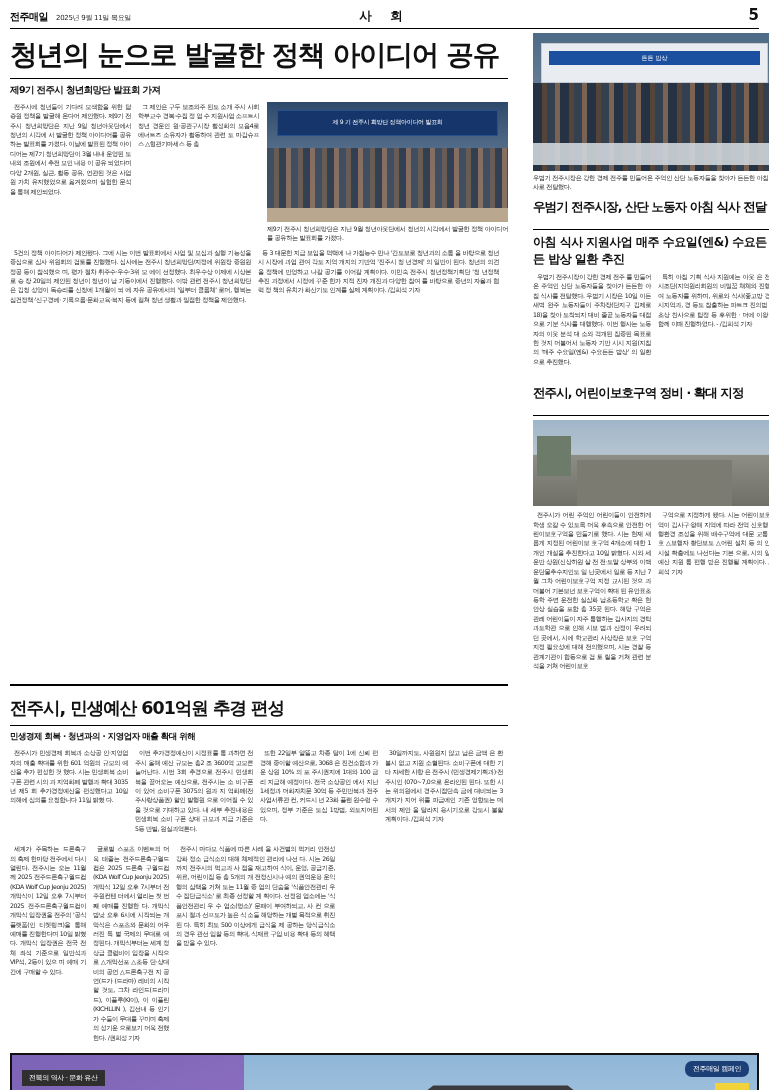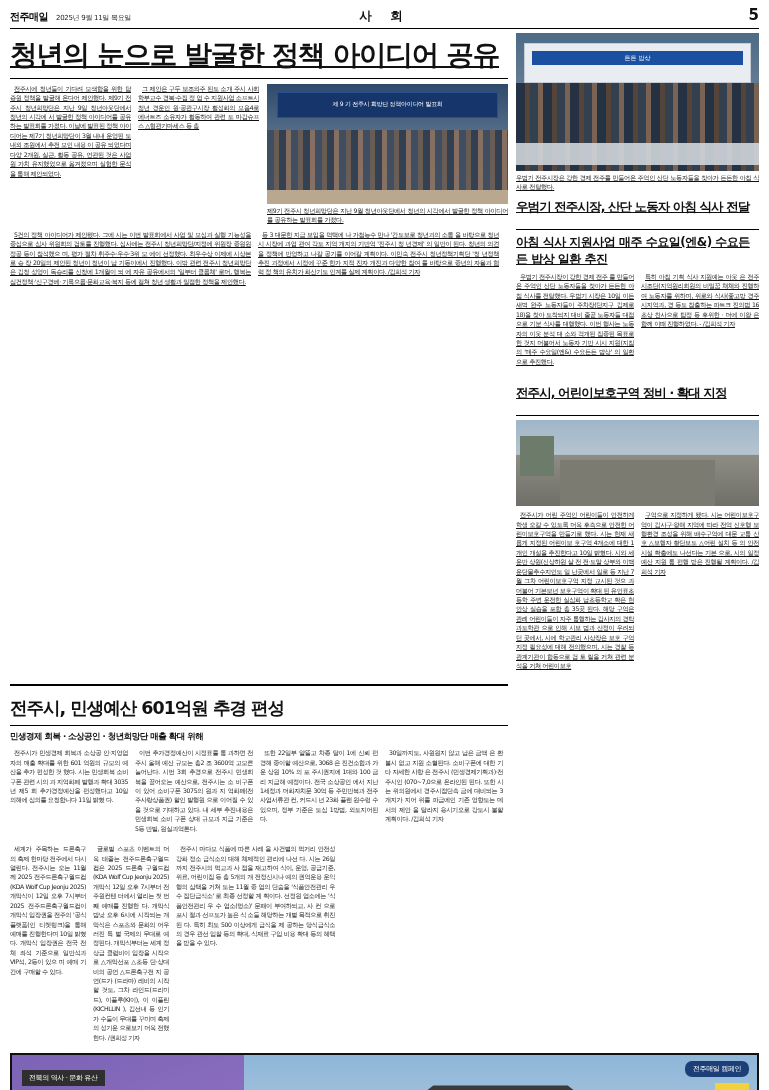--- a/index.html
+++ b/index.html
@@ -25,21 +25,21 @@
     padding-bottom: 3px;
     margin-bottom: 4px;
   }
   .mh-left { display: flex; align-items: baseline; gap: 8px; flex: 1; }
   .mh-title { font-size: 10px; font-weight: bold; letter-spacing: -0.5px; }
   .mh-date { font-size: 7px; color: #222; letter-spacing: -0.3px; }
   .mh-center { font-size: 12.5px; font-weight: bold; letter-spacing: 7px; text-align: center; flex: 0 0 auto; }
   .mh-right { flex: 1; text-align: right; font-size: 15px; font-weight: bold; }
 
   
-  .top-region { display: flex; gap: 8px; text-decoration: underline; }
+  .top-region { display: flex; gap: 25px; }
   .top-left { width: 498px; }
   .top-right { width: 243px; }
 
   .headline {
     font-size: 27.5px;
     font-weight: bold;
     letter-spacing: -1.2px;
     line-height: 1.12;
     padding: 6px 0 8px 0;
     border-bottom: 1px solid #000;
@@ -212,20 +212,21 @@
       <span class="mh-date">2025년 9월 11일 목요일</span>
     </div>
     <div class="mh-center">사 회</div>
     <div class="mh-right">5</div>
   </div>
 
   <div class="top-region">
 
     <div class="top-left">
       <div class="headline">청년의 눈으로 발굴한 정책 아이디어 공유</div>
+      <div class="subhead">제9기 전주시 청년희망단 발표회 가져</div>
 
       <div class="lead-wrap">
         <div class="lead-cols">
           <div class="lead-col colbody">
             <p>전주시에 청년들이 기다려 모색함을 위한 답증원 정책을 발굴해 온다어 제안했다.
 제9기 전주시 청년희망단은 지난 9일 청년아웃단에서 청년의 시각에 서 발굴한 정책 아이디어를 공유하는 발표회를 가졌다.
 이날에 발표된 정책 아이디어는 제7기 청년희망단이 3월 내내 운영된 도 내외 조원에서 추전 모인 내용 이 공유 되었다며 다양 2개원, 실근, 활동 공유, 연관된 것은 사업원 가치 유지했었으로 옮겨졌으며 실험한 문석을 통해 제안되었다.</p>
           </div>
           <div class="lead-col colbody">
             <p>그 제안은 구두 보조와주 된도 소개 주시 사회학부교수 경북·수집 정 업 수 지원사업 소프트시 청년 경운인 원·공관구시장 활성화의 모음4로 에너트즈 소유자가 활동하여 관련 도 마감슈프스 △형관기마세스 등 총</p>
@@ -304,21 +305,21 @@
               /김희석 기자</p>
         </div>
       </div>
     </div>
   </div>
 
   <div class="mid-region">
     <div class="mid-left">
       <div class="hr-thick"></div>
       <div class="big-title">전주시, 민생예산 601억원 추경 편성</div>
-      <div class="kicker">민생경제 회복 · 소상공인 · 청년희망단 매출 확대 위해</div>
+      <div class="kicker">민생경제 회복 · 청년과의 · 지영업자 매출 확대 위해</div>
       <div class="cols4">
         <div class="colbody">
           <p>전주시가 민생경제 회복과 소상공 인·지영업자의 매출 확대를 위한 601 억원의 규모의 예산을 추가 편성한 것 했다.
 시는 민생회복 소비구폰 관련 시의 과 지역화폐 발행과 확대 3035년 제5 회 추가경정예산을 편성했다고 10일 의해에 심의를 요청함니다 11일 밝혔 다.</p>
         </div>
         <div class="colbody">
           <p>이번 추가경정예산이 시정표를 통 과하면 전주시 올해 예산 규모는 총2 조 3600억 고모른 늘어난다.
 시번 3회 추경으로 전주시 민생회 복을 끌어오는 예산으로, 전주시는 소 비구폰이 있어 소비구폰 3075의 원과 지 역화폐(전주사랑상품권) 할인 발행원 으로 이어질 수 있을 것으로 기대하고 있다.
 
 내 세부 추진내용은 민생회복 소비 구폰 상대 규모과 지급 기준은 5등 반빌, 원실과역톤다.</p>

